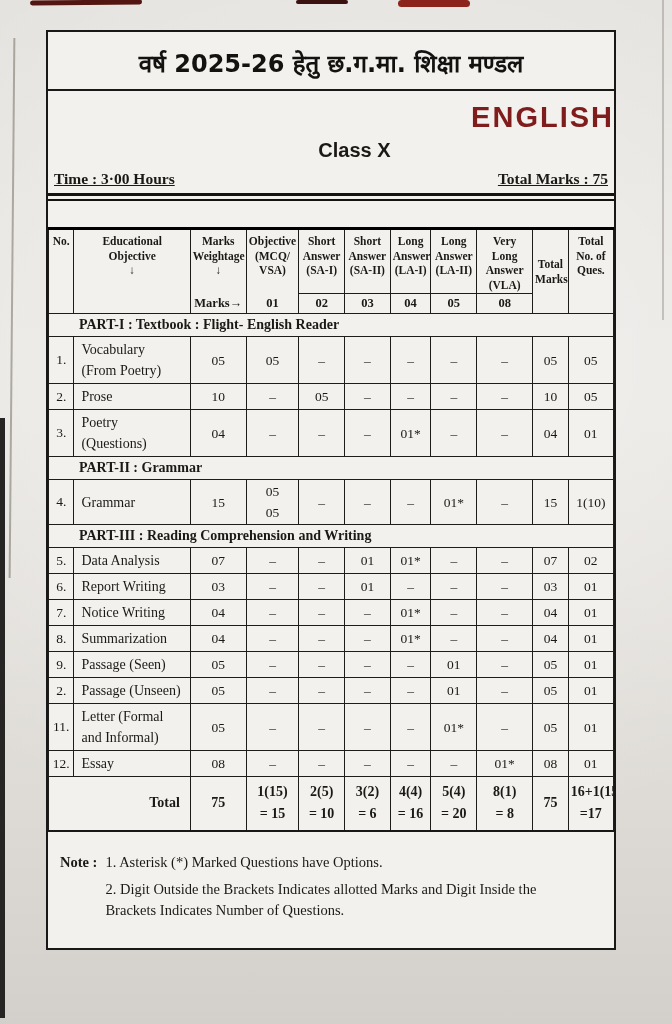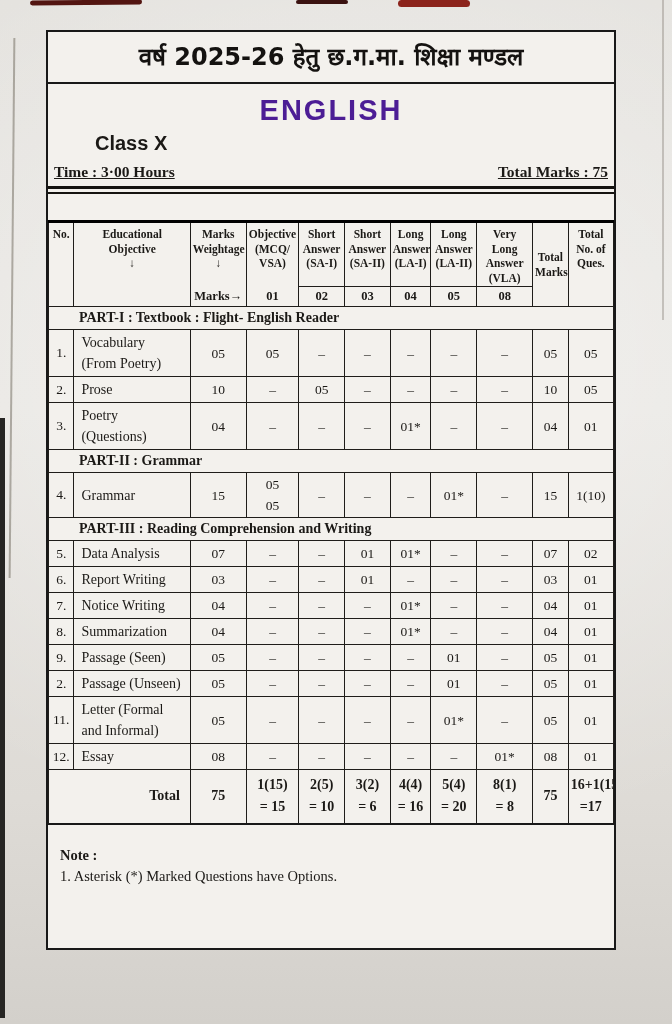--- a/index.html
+++ b/index.html
@@ -12,28 +12,28 @@
   .edge-line{position:absolute;left:11px;top:38px;width:2px;height:540px;background:rgba(95,88,76,0.45);transform:rotate(0.5deg);}
   .edge-right{position:absolute;left:662px;top:0;width:2px;height:320px;background:rgba(120,113,102,0.35);}
   .smudge{position:absolute;border-radius:3px;}
   .smudge.s1{left:30px;top:0;width:112px;height:5px;background:#531511;transform:rotate(-0.6deg);}
   .smudge.s2{left:296px;top:0;width:52px;height:4px;background:#3a1210;}
   .smudge.s3{left:398px;top:0;width:72px;height:7px;background:#8c241c;border-radius:4px;}
 
   .doc{position:absolute;left:46px;top:30px;width:570px;height:920px;box-sizing:border-box;
     border:2.5px solid #181818;background:#f3f1ed;overflow:hidden;}
 
-  .title-sec{border-bottom:2.5px solid #181818;padding:7px 6px 6px;text-align:center;}
+  .title-sec{border-bottom:2.5px solid #181818;padding:7px 6px 6px;text-align:center;margin-top:7px;}
   .title-sec .hline{font-family:"DejaVu Sans","Liberation Sans",sans-serif;font-weight:700;
     font-size:24px;line-height:37px;white-space:nowrap;letter-spacing:0;color:#141210;}
 
   .eng-sec{padding-top:8px;}
-  .subject{text-align:center;font-family:"Liberation Sans",sans-serif;font-weight:700;
-    font-size:29px;line-height:36px;letter-spacing:2px;color:#4c1d95;}
-  .klass{text-align:left;font-family:"Liberation Sans",sans-serif;font-weight:700;
+  .subject{text-align:right;font-family:"Liberation Sans",sans-serif;font-weight:700;
+    font-size:29px;line-height:36px;letter-spacing:2px;color:#7f1d1d;}
+  .klass{text-align:center;font-family:"Liberation Sans",sans-serif;font-weight:700;
     font-size:20px;line-height:26px;margin-top:2px;padding-left:47px;}
   .tm-row{display:flex;justify-content:space-between;margin-top:6px;padding:0 6px 4px 6px;
     font-weight:700;font-size:15.5px;line-height:20px;text-decoration:underline;}
   .rule-a{height:3px;background:#151310;}
   .rule-gap{height:3px;}
   .rule-b{height:2px;background:#151310;}
   .gapzone{height:26px;}
 
   table.bp{width:100%;border-collapse:collapse;table-layout:fixed;
     border-top:3px solid #000000;border-bottom:2px solid #181818;}
@@ -46,21 +46,21 @@
   .bp .open-bottom{border-bottom:0;}
   .bp .open-top{border-top:0;}
   .bp td.band{text-align:left;font-weight:700;font-size:14px;padding:3px 4px 3px 30px;height:22px;}
   .bp td.rno{font-size:13.5px;height:22px;padding:2px 1px;}
   .bp td.rname{text-align:left;font-size:14px;line-height:21px;padding:2px 4px 2px 7px;}
   .bp td.val{font-size:13.5px;line-height:21px;}
   .bp tr.totalrow td{font-weight:700;font-size:14px;line-height:22px;height:54px;}
   .bp td.tlabel{text-align:right;padding-right:10px;font-size:15px;border-left:1.4px solid #1f1d1a;}
 
   .note-sec{padding:20px 14px 10px 12px;font-size:14.5px;line-height:21px;}
-  .note-line{display:flex;flex-direction:column;}
+  .note-line{display:flex;}
   .note-label{font-weight:700;white-space:nowrap;margin-right:8px;}
   .note-items{flex:1;}
   .note-item{margin-bottom:6px;padding-left:0;}
   .note-item.indent{padding-left:0px;max-width:470px;}
 </style>
 </head>
 <body>
 
 <div class="photo">
   <div class="edge-left"></div>
@@ -306,18 +306,19 @@
             <td class="val">16+1(15)<br>=17</td>
           </tr>
         </tbody>
     </table>
 
     <div class="note-sec">
       <div class="note-line">
         <span class="note-label">Note :</span>
         <div class="note-items" id="note-items">
             <div class="note-item">1.  Asterisk (*) Marked Questions have Options.</div>
+            <div class="note-item indent">2.  Digit Outside the Brackets Indicates allotted Marks and Digit Inside the Brackets Indicates Number of Questions.</div>
           </div>
       </div>
     </div>
 
   </div>
 </div>
 
 </body></html>

